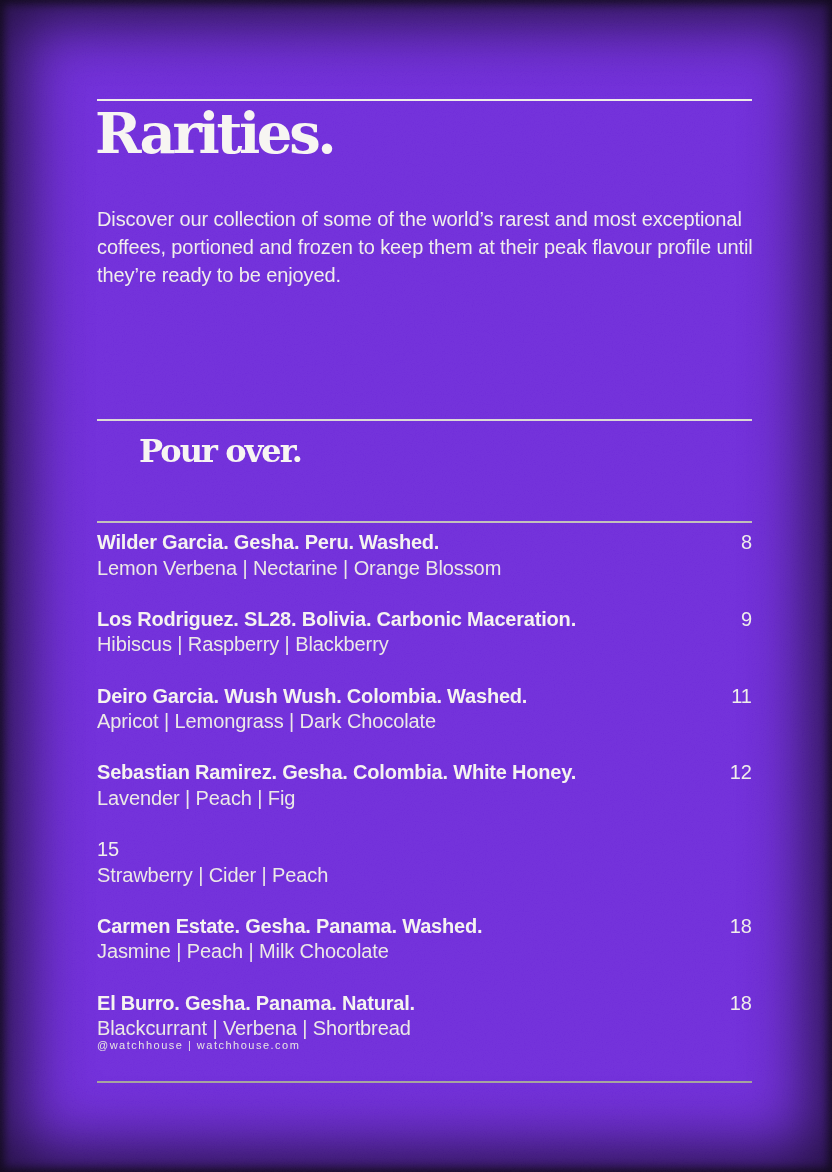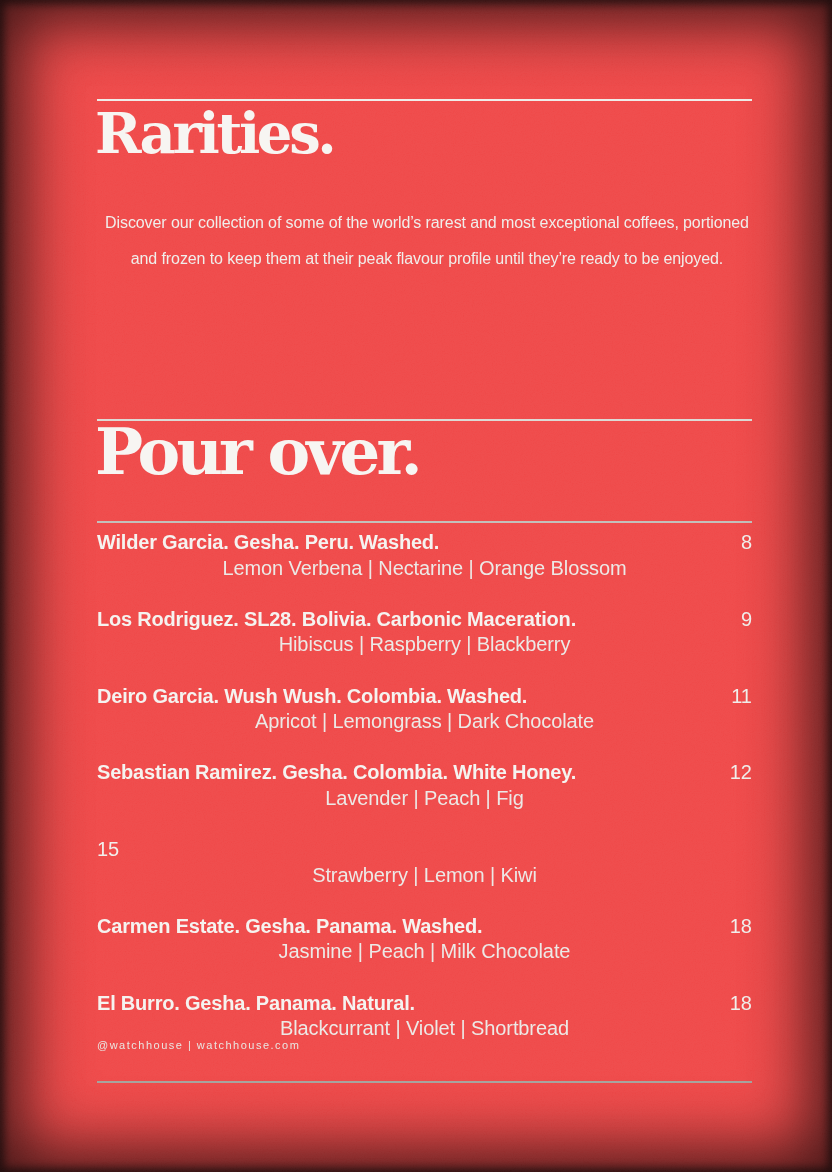--- a/index.html
+++ b/index.html
@@ -2,27 +2,26 @@
 <html><head>
 <meta charset="utf-8">
 <style>
   html, body { margin: 0; padding: 0; }
   body { background: #000; }
 
   .page {
     position: relative;
     width: 832px;
     height: 1172px;
-    background: #ef4444;
+    background: #6d28d9;
     overflow: hidden;
     font-family: "Liberation Sans", sans-serif;
     color: #f3f1ee;
     box-shadow: inset 0 0 60px 14px rgba(0,0,0,0.50),
                 inset 0 0 8px 4px rgba(0,0,0,0.65);
-    text-align: center;
   }
 
   .texture {
     position: absolute;
     top: 0; left: 0;
     width: 832px; height: 1172px;
     opacity: 0.05;
     pointer-events: none;
   }
 
@@ -50,30 +49,30 @@
     position: absolute;
     left: 95px;
     margin: 0;
     font-family: "DejaVu Serif", serif;
     font-weight: 700;
     letter-spacing: -0.06em;
     color: #f7f5f2;
     white-space: nowrap;
   }
   .h-rarities { top: 105px; font-size: 56px; line-height: 56px; }
-  .h-pourover { top: 428px; font-size: 64px; line-height: 47px; }
+  .h-pourover { top: 428px; font-size: 32px; line-height: 47px; margin-left: 44px; }
 
   .description {
     position: absolute;
     top: 205px;
     left: 97px;
     width: 660px;
     margin: 0;
-    font-size: 16px;
-    line-height: 36px;
+    font-size: 20px;
+    line-height: 28px;
     letter-spacing: -0.1px;
     color: #f0eeeb;
   }
 
   .menu {
     position: absolute;
     top: 530px;
     left: 97px;
     width: 655px;
   }
@@ -170,37 +169,37 @@
         <span class="menu-item-name">Sebastian Ramirez. Gesha. Colombia. White Honey.</span>
         <span class="menu-item-price">12</span>
       </div>
       <div class="menu-item-notes">Lavender | Peach | Fig</div>
     </div>
 
     <div class="menu-item">
       <div class="menu-item-titlerow">
         <span class="menu-item-price">15</span>
       </div>
-      <div class="menu-item-notes">Strawberry | Lemon | Kiwi</div>
+      <div class="menu-item-notes">Strawberry | Cider | Peach</div>
     </div>
 
     <div class="menu-item">
       <div class="menu-item-titlerow">
         <span class="menu-item-name">Carmen Estate. Gesha. Panama. Washed.</span>
         <span class="menu-item-price">18</span>
       </div>
       <div class="menu-item-notes">Jasmine | Peach | Milk Chocolate</div>
     </div>
 
     <div class="menu-item">
       <div class="menu-item-titlerow">
         <span class="menu-item-name">El Burro. Gesha. Panama. Natural.</span>
         <span class="menu-item-price">18</span>
       </div>
-      <div class="menu-item-notes">Blackcurrant | Violet | Shortbread</div>
+      <div class="menu-item-notes">Blackcurrant | Verbena | Shortbread</div>
     </div>
 
   </div>
 
   <hr class="rule rule-footer">
 
   <div class="footer-text">@watchhouse | watchhouse.com</div>
 
   <div class="vignette"></div>
 

